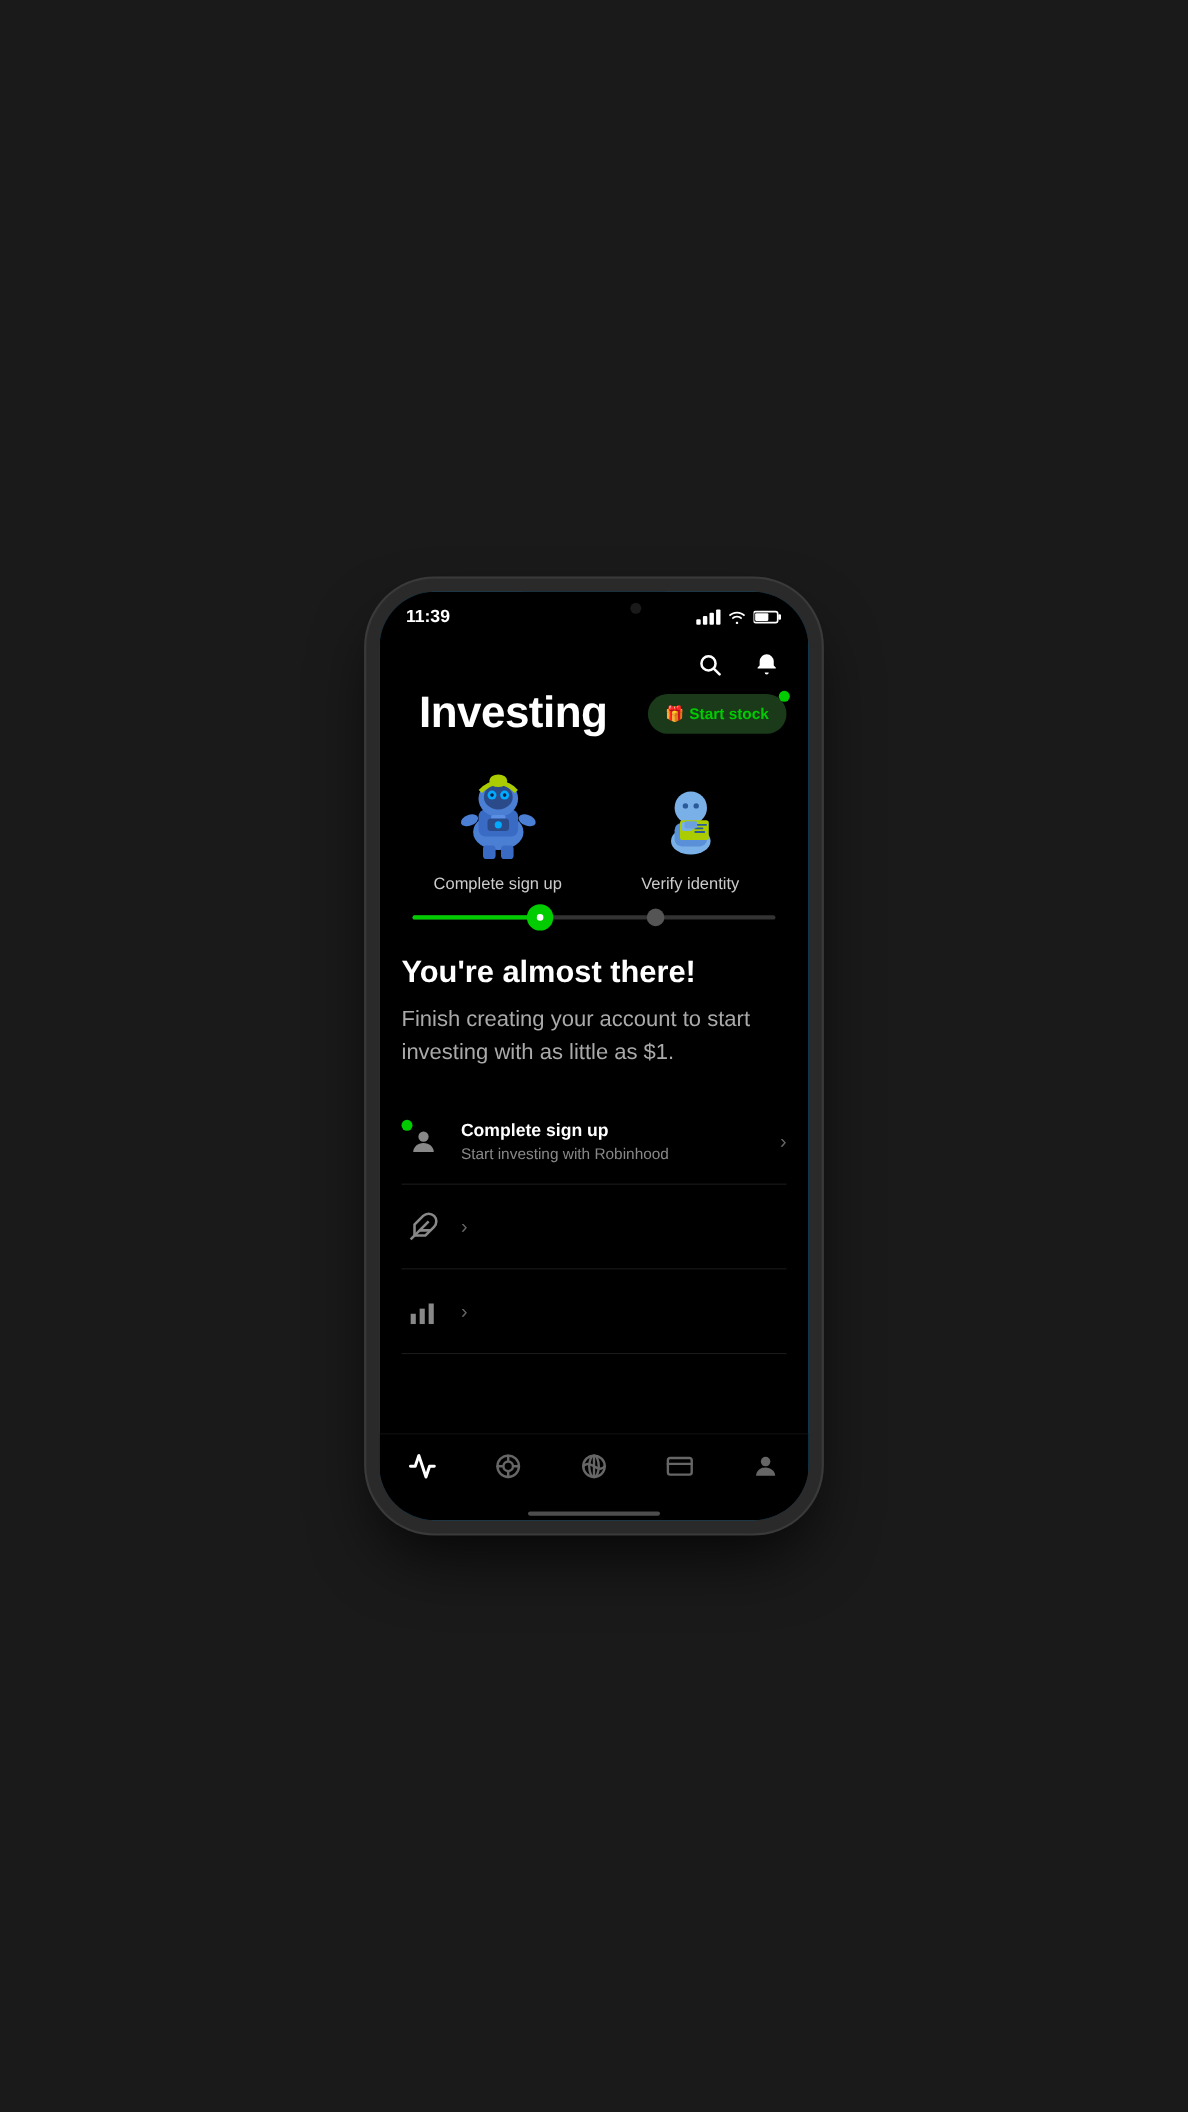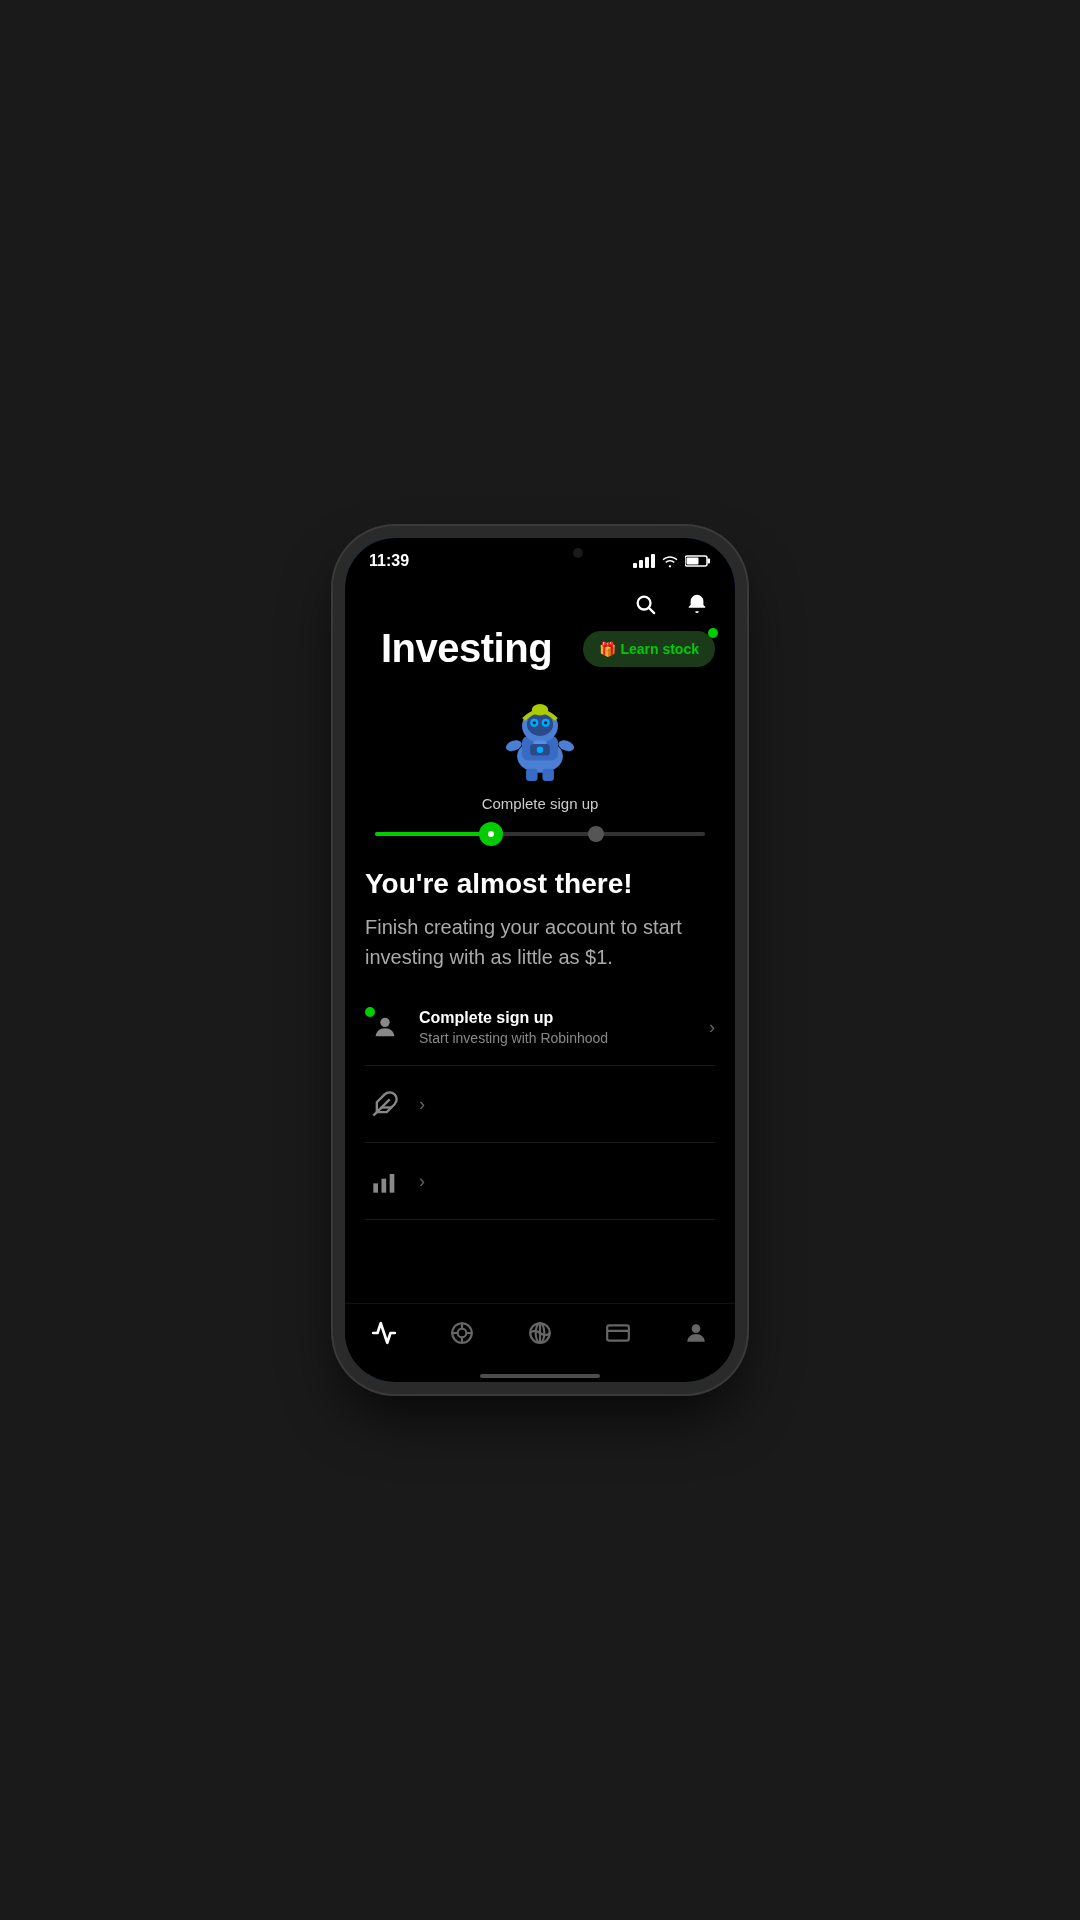--- a/index.html
+++ b/index.html
@@ -222,21 +222,21 @@
       left: calc(67% - 8px);
       top: -6px;
       width: 16px;
       height: 16px;
       background: #555;
       border-radius: 50%;
     }
 
     
     .almost-there {
-      margin-bottom: 17px;
+      margin-bottom: 28px;
     }
 
     .almost-there-title {
       color: #fff;
       font-size: 28px;
       font-weight: 700;
       margin-bottom: 12px;
     }
 
     .almost-there-desc {
@@ -391,21 +391,21 @@
         <button class="icon-btn" aria-label="Notifications">
           <svg width="22" height="22" viewBox="0 0 24 24" fill="white">
             <path d="M12 2a7 7 0 0 0-7 7v4l-2 2v1h18v-1l-2-2V9a7 7 0 0 0-7-7zm0 20a2 2 0 0 0 2-2h-4a2 2 0 0 0 2 2z"></path>
           </svg>
         </button>
       </div>
 
       <div class="title-row">
         <h1 class="page-title">Investing</h1>
         <button class="earn-stock-btn">
-          <span>🎁 Learn stock</span>
+          <span>🎁 Start stock</span>
           <span class="earn-stock-dot"></span>
         </button>
       </div>
 
       <div class="steps-container">
 
         <div class="step">
           <div class="step-illustration">
             <svg class="robot-svg" viewBox="0 0 100 110" xmlns="http://www.w3.org/2000/svg">
 
@@ -433,20 +433,44 @@
               <rect x="33" y="90" width="14" height="15" rx="4" fill="#3a6bc4"></rect>
               <rect x="53" y="90" width="14" height="15" rx="4" fill="#3a6bc4"></rect>
 
               <rect x="38" y="60" width="24" height="14" rx="4" fill="#2a4a8a"></rect>
               <circle cx="50" cy="67" r="4" fill="#00aaff"></circle>
             </svg>
           </div>
           <span class="step-label">Complete sign up</span>
         </div>
 
+        <div class="step">
+          <div class="step-illustration">
+            <svg class="id-svg" viewBox="0 0 100 110" xmlns="http://www.w3.org/2000/svg">
+
+              <ellipse cx="50" cy="85" rx="22" ry="15" fill="#7ab0e8"></ellipse>
+
+              <rect x="32" y="65" width="36" height="26" rx="8" fill="#5a90d8"></rect>
+
+              <circle cx="50" cy="48" r="18" fill="#7ab0e8"></circle>
+
+              <circle cx="44" cy="46" r="3" fill="#2a5a9a"></circle>
+              <circle cx="56" cy="46" r="3" fill="#2a5a9a"></circle>
+
+              <rect x="38" y="62" width="32" height="22" rx="3" fill="#aacc00"></rect>
+              <rect x="40" y="64" width="12" height="10" rx="2" fill="#7ab0e8"></rect>
+              <rect x="54" y="66" width="14" height="2" rx="1" fill="#2a5a9a"></rect>
+              <rect x="54" y="70" width="10" height="2" rx="1" fill="#2a5a9a"></rect>
+              <rect x="54" y="74" width="12" height="2" rx="1" fill="#2a5a9a"></rect>
+
+              <rect x="43" y="63" width="14" height="8" fill="#6aa0e0" rx="2"></rect>
+            </svg>
+          </div>
+          <span class="step-label">Verify identity</span>
+        </div>
       </div>
 
       <div class="progress-bar-container">
         <div class="progress-bar-fill"></div>
         <div class="progress-dot-active">
           <svg width="10" height="10" viewBox="0 0 10 10" fill="white">
             <circle cx="5" cy="5" r="3"></circle>
           </svg>
         </div>
         <div class="progress-dot-inactive"></div>

